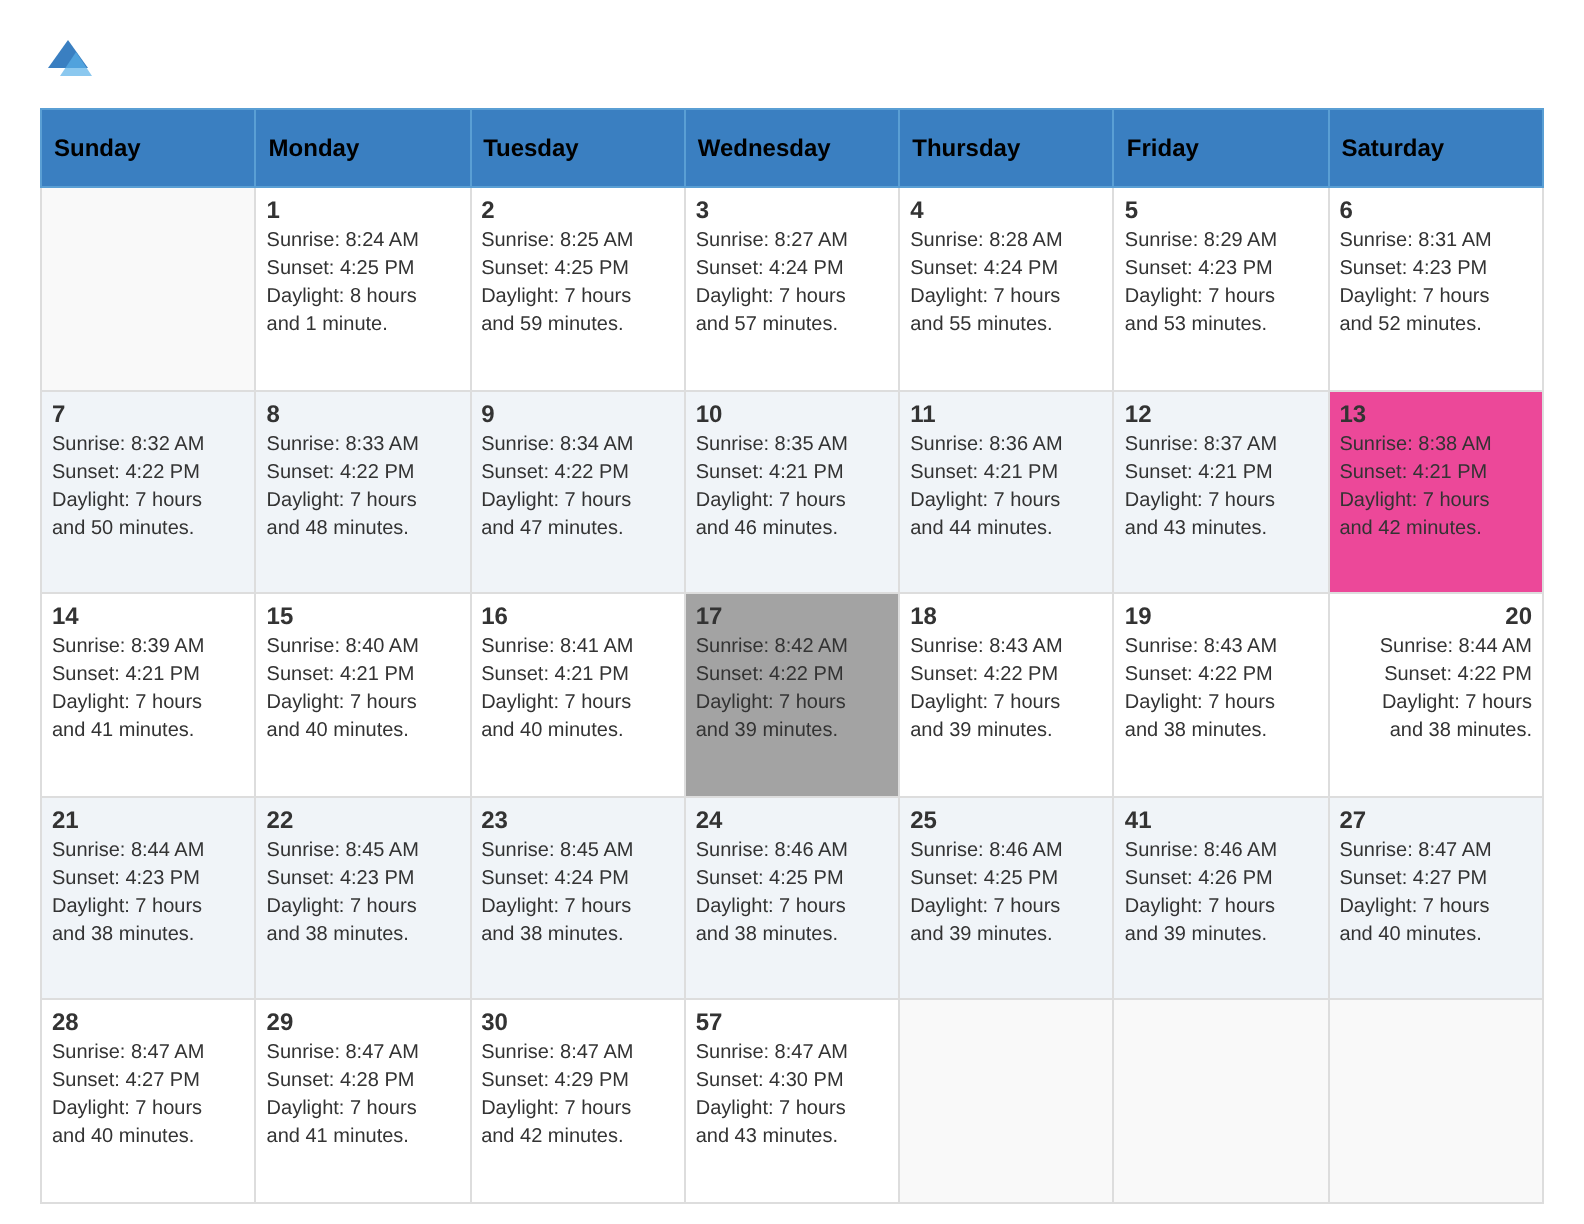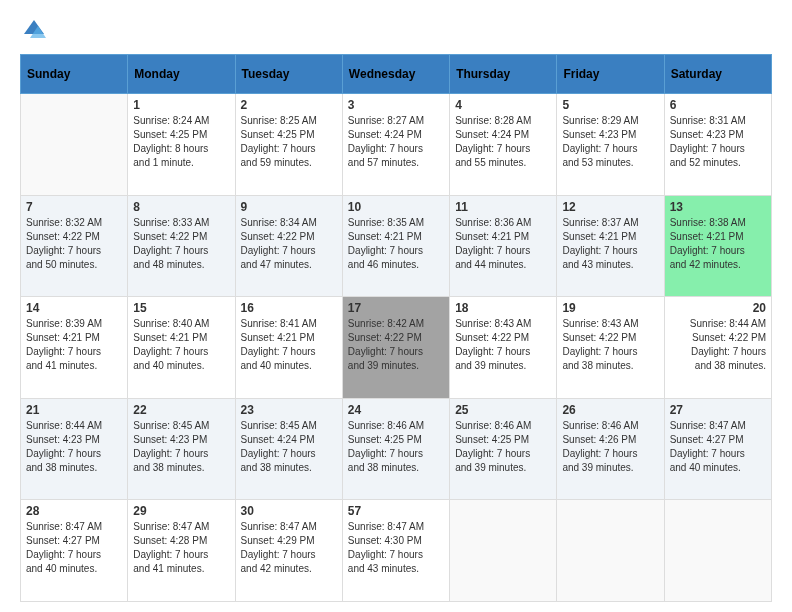--- a/index.html
+++ b/index.html
@@ -186,21 +186,21 @@
             <div class="day-info">Sunrise: 8:35 AM<br>Sunset: 4:21 PM<br>Daylight: 7 hours<br>and 46 minutes.</div>
           </td>
           <td style="background: rgb(240, 244, 248);">
             <span class="day-num">11</span>
             <div class="day-info">Sunrise: 8:36 AM<br>Sunset: 4:21 PM<br>Daylight: 7 hours<br>and 44 minutes.</div>
           </td>
           <td style="background: rgb(240, 244, 248);">
             <span class="day-num">12</span>
             <div class="day-info">Sunrise: 8:37 AM<br>Sunset: 4:21 PM<br>Daylight: 7 hours<br>and 43 minutes.</div>
           </td>
-          <td style="background: #86efac; margin-left: 16px;">
+          <td style="background: #ec4899; margin-left: 16px;">
             <span class="day-num">13</span>
             <div class="day-info">Sunrise: 8:38 AM<br>Sunset: 4:21 PM<br>Daylight: 7 hours<br>and 42 minutes.</div>
           </td>
         </tr>
         <tr>
           <td style="background: rgb(255, 255, 255);">
             <span class="day-num">14</span>
             <div class="day-info">Sunrise: 8:39 AM<br>Sunset: 4:21 PM<br>Daylight: 7 hours<br>and 41 minutes.</div>
           </td>
           <td style="background: rgb(255, 255, 255);">
@@ -243,21 +243,21 @@
           </td>
           <td style="background: rgb(240, 244, 248);">
             <span class="day-num">24</span>
             <div class="day-info">Sunrise: 8:46 AM<br>Sunset: 4:25 PM<br>Daylight: 7 hours<br>and 38 minutes.</div>
           </td>
           <td style="background: rgb(240, 244, 248);">
             <span class="day-num">25</span>
             <div class="day-info">Sunrise: 8:46 AM<br>Sunset: 4:25 PM<br>Daylight: 7 hours<br>and 39 minutes.</div>
           </td>
           <td style="background: rgb(240, 244, 248);">
-            <span class="day-num">26</span>
+            <span class="day-num">41</span>
             <div class="day-info">Sunrise: 8:46 AM<br>Sunset: 4:26 PM<br>Daylight: 7 hours<br>and 39 minutes.</div>
           </td>
           <td style="background: rgb(240, 244, 248);">
             <span class="day-num">27</span>
             <div class="day-info">Sunrise: 8:47 AM<br>Sunset: 4:27 PM<br>Daylight: 7 hours<br>and 40 minutes.</div>
           </td>
         </tr>
         <tr>
           <td style="background: rgb(255, 255, 255);">
             <span class="day-num">28</span>

